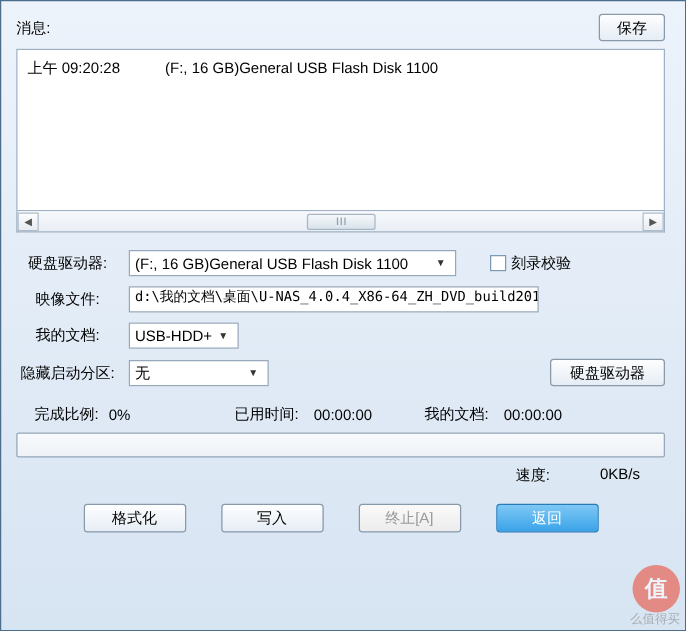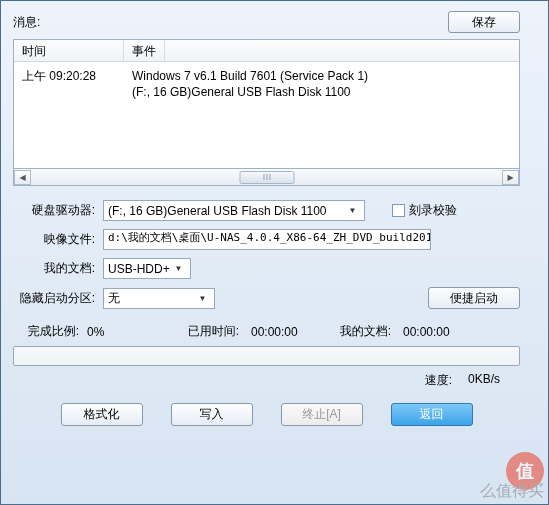--- a/index.html
+++ b/index.html
@@ -1,90 +1,85 @@
 <!DOCTYPE html>
 <html><head>
 <meta charset="utf-8">
 <style>
 *{box-sizing:border-box;margin:0;padding:0;font-family:"Microsoft YaHei","SimSun",sans-serif;font-size:12px}
 body{background:#fff}
 .window{width:549px;height:505px;border:1px solid #4a6d8c;background:linear-gradient(#edf3fb,#d7e4f2);position:relative}
 .titlebar{height:28px;background:linear-gradient(#f3f7fc,#dde9f7);display:flex;align-items:center;padding:0 6px;border-bottom:1px solid #b7c8dc}
 .titlebar-text{flex:1;color:#1a2b3d}
 .close-btn{width:32px;height:17px;border:1px solid #8aa2bc;background:linear-gradient(#f7fbff,#dbe7f3);border-radius:3px;display:flex;align-items:center;justify-content:center;font-size:10px;color:#3a556f;cursor:pointer}
-.content{padding:10px 28px 8px 12px}
+.content{padding:10px 16px 8px 12px}
 .row{display:flex;align-items:center;margin-bottom:6px}
 .msg-label{flex:1}
-.btn{width:72px;height:22px;border:1px solid #8899aa;background:linear-gradient(#fdfeff,#e6edf5);border-radius:3px;cursor:pointer;display:flex;align-items:center;justify-content:center}
+.btn{width:53px;height:22px;border:1px solid #8899aa;background:linear-gradient(#fdfeff,#e6edf5);border-radius:3px;cursor:pointer;display:flex;align-items:center;justify-content:center}
 .btn-primary{background:linear-gradient(#7ec8f5,#3aa3e8);border-color:#2a7cb8;color:#fff}
 .log-frame{border:1px solid #9fb2c5;background:#fff;height:130px;overflow:hidden}
 .log-hdr{display:flex;border-bottom:1px solid #d0d8e2;background:linear-gradient(#fdfdfe,#f0f3f7);height:22px}
 .log-hdr div{padding:3px 8px;border-right:1px solid #d8dee6}
 .log-col-time{width:110px}
 .log-body{display:flex;font-family:"NSimSun","SimSun",monospace;padding:4px 0}
 .log-body .c1{width:110px;padding:2px 8px;line-height:16px}
 .log-body .c2{flex:1;padding:2px 8px;line-height:16px}
 .hscroll{height:17px;border:1px solid #9fb2c5;border-top:none;background:linear-gradient(#f7f9fc,#e9eef4);display:flex;align-items:center}
 .hscroll .arrow{width:17px;height:15px;border:1px solid #b0bdc9;background:linear-gradient(#fdfdfe,#e6ecf2);display:flex;align-items:center;justify-content:center;font-size:8px;color:#555}
 .hscroll .track{flex:1;height:15px;position:relative}
 .hscroll .thumb{position:absolute;left:50%;transform:translateX(-50%);width:55px;height:13px;top:1px;border:1px solid #a8b6c4;background:linear-gradient(#f5f8fb,#d9e2eb);border-radius:2px;display:flex;align-items:center;justify-content:center}
 .thumb span{width:1px;height:6px;background:#8fa0b0;margin:0 1px}
 .form-area{margin-top:14px}
 .form-row{display:flex;align-items:center;margin-bottom:8px}
-.form-lbl{width:90px;text-align:right;padding-right:8px}
+.form-lbl{width:90px;text-align:center;padding-right:8px}
 .select{height:21px;border:1px solid #96a8bb;background:#fff;display:flex;align-items:center;padding:0 4px;font-family:"NSimSun",monospace;font-size:11px;cursor:pointer}
 .select .sel-text{flex:1;white-space:nowrap;overflow:hidden}
 .select .caret{width:15px;text-align:center;font-size:8px;color:#333}
 .sel-drive{width:262px}
 .sel-method{width:88px}
 .sel-hide{width:112px}
 .text-input{width:328px;height:21px;border:1px solid #96a8bb;background:#fff;padding:0 4px;font-family:"NSimSun",monospace;font-size:11px;white-space:nowrap;overflow:hidden}
 .checkbox{display:flex;align-items:center;margin-left:27px;cursor:pointer}
 .checkbox .box{width:13px;height:13px;border:1px solid #7d9ab5;background:#fff;margin-right:4px}
 .progress-row{display:flex;align-items:center;margin-top:14px}
 .progress-row .pr-lbl{width:74px;text-align:right;padding-right:8px}
 .progress-row .pr-val{width:90px}
 .progress-row .tm-lbl{width:62px;text-align:right}
 .progress-row .tm-val{width:90px;padding-left:12px}
 .progress-row .rm-lbl{width:62px;text-align:right}
 .progress-row .rm-val{padding-left:12px}
 .progress-bar{height:20px;border:1px solid #96a8bb;background:linear-gradient(#f8fafc,#eef2f6);margin-top:6px;border-radius:2px}
 .speed-row{display:flex;justify-content:flex-end;margin-top:6px;padding-right:20px}
-.speed-row .sp-lbl{margin-right:16px}
+.speed-row .sp-lbl{margin-right:40px}
 .bottom-btns{display:flex;justify-content:center;gap:28px;margin-top:14px}
 .bottom-btns .btn{width:82px;height:23px}
 .btn.disabled{color:#999;background:linear-gradient(#fafafa,#ececec);cursor:default}
 .watermark{position:absolute;right:4px;bottom:4px;width:80px;height:50px;opacity:0.6;pointer-events:none}
 .wm-circle{position:absolute;right:0;bottom:10px;width:38px;height:38px;border-radius:50%;background:#e94f3a;color:#fff;display:flex;align-items:center;justify-content:center;font-size:18px;font-weight:bold}
-.wm-text{position:absolute;right:0;bottom:-2px;color:#888;font-size:16px;white-space:nowrap}
+.wm-text{position:absolute;right:0;bottom:-2px;color:#888;font-size:10px;white-space:nowrap}
 </style>
 </head>
 <body>
 
 <div class="window">
 
   <div class="content">
 
     <div class="row">
       <div class="msg-label">消息:</div>
       <div class="btn">保存</div>
     </div>
 
     <div class="log-frame">
-      <div class="log-hdr">
-        <div class="log-col-time">时间</div>
-        <div>事件</div>
-      </div>
       <div class="log-body">
         <div class="c1">
           <div></div>
           <div>上午 09:20:28</div>
         </div>
         <div class="c2">
-          <div>Windows 7 v6.1 Build 7601 (Service Pack 1)</div>
           <div>(F:, 16 GB)General USB Flash Disk  1100</div>
         </div>
       </div>
     </div>
     <div class="hscroll">
       <div class="arrow">◀</div>
       <div class="track">
         <div class="thumb">
             <span></span>
             <span></span>
@@ -121,21 +116,21 @@
         </div>
       </div>
 
       <div class="form-row">
         <div class="form-lbl">隐藏启动分区:</div>
         <div class="select sel-hide">
           <div class="sel-text">无</div>
           <div class="caret">▼</div>
         </div>
         <div style="flex:1"></div>
-        <div class="btn" style="width:92px">便捷启动</div>
+        <div class="btn" style="width:92px">硬盘驱动器</div>
       </div>
 
       <div class="progress-row">
         <div class="pr-lbl">完成比例:</div>
         <div class="pr-val">0%</div>
         <div class="tm-lbl">已用时间:</div>
         <div class="tm-val">00:00:00</div>
         <div class="rm-lbl">我的文档:</div>
         <div class="rm-val">00:00:00</div>
       </div>

